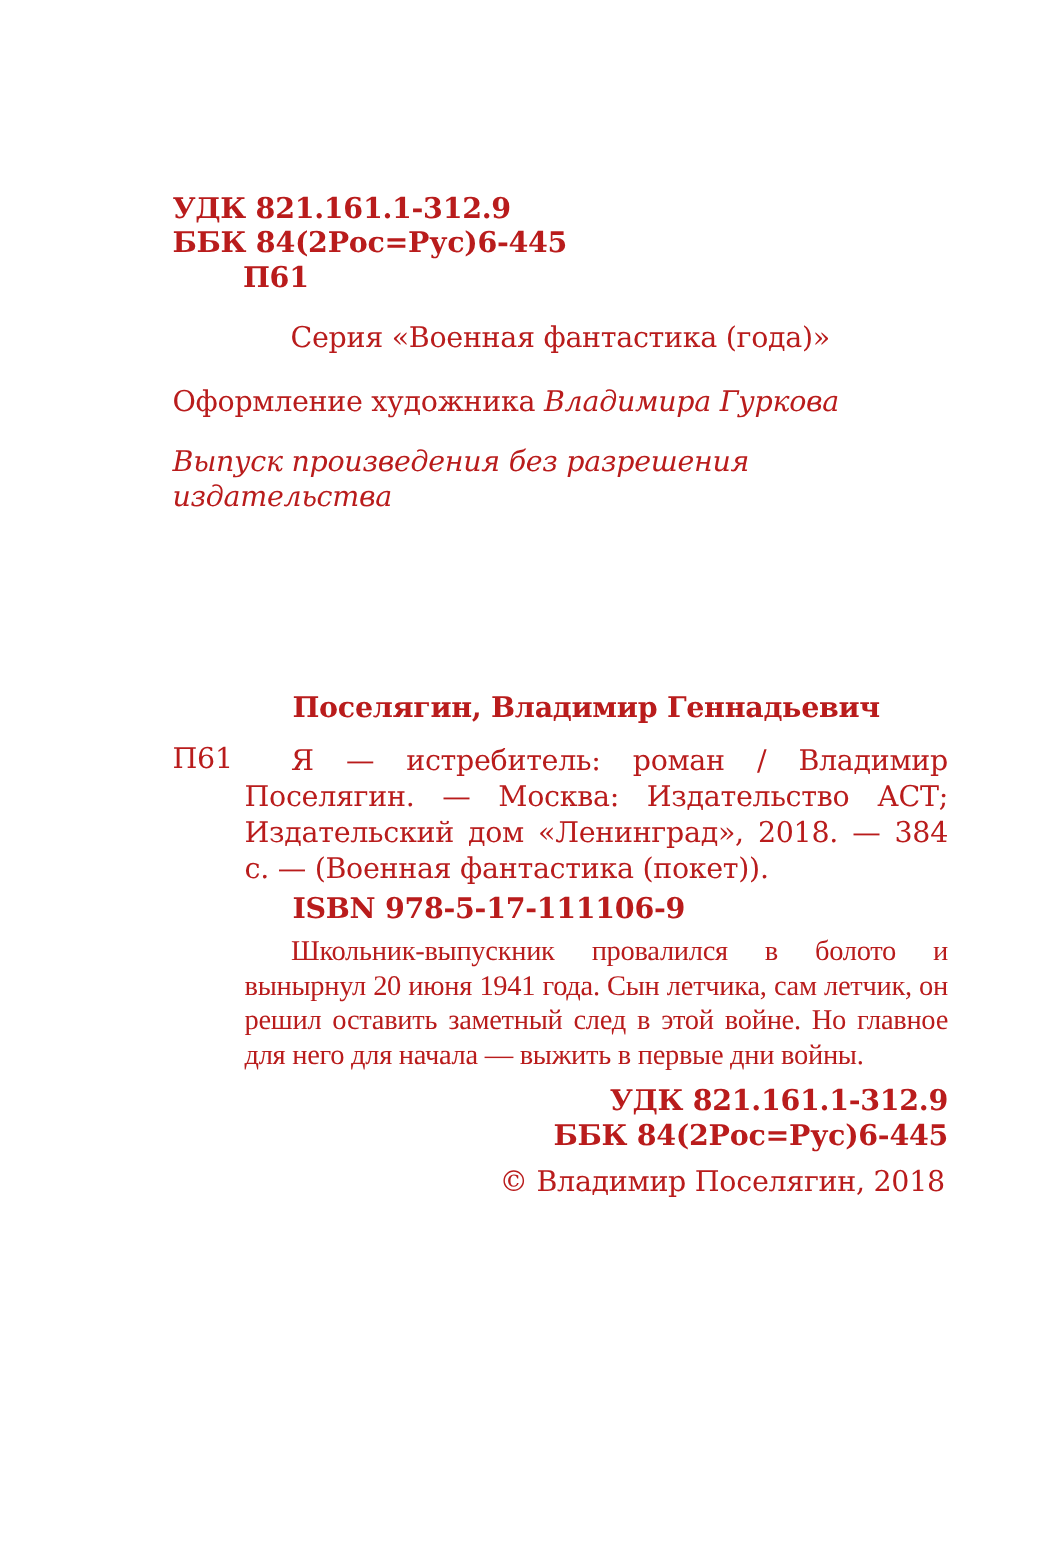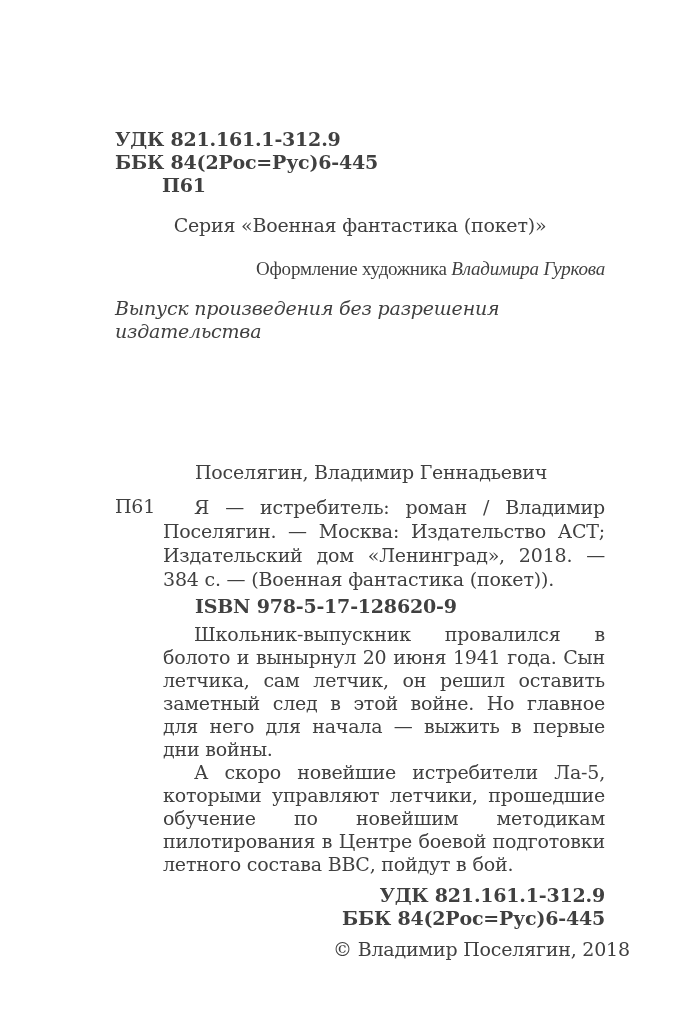--- a/index.html
+++ b/index.html
@@ -7,58 +7,59 @@
     padding: 0;
     background: #ffffff;
   }
   .page {
     position: relative;
     width: 691px;
     height: 1033px;
     background: #ffffff;
     overflow: hidden;
     box-sizing: border-box;
-    padding: 128px 86px 0 115px;
+    padding: 128px 59px 0 115px;
     font-family: "DejaVu Serif", "Liberation Serif", serif;
     font-size: 19px;
     line-height: 23px;
-    color: #404040;
+    color: #b91c1c;
     letter-spacing: -0.2px;
   }
   .top-codes { font-weight: bold; }
   .top-codes .code-line { white-space: nowrap; }
   .top-codes .p61 { padding-left: 47px; }
 
   .series-block { text-align: center; margin-top: 16px; line-height: 24px; }
   .series-issue { font-style: italic; }
 
-  .designer-line { text-align: right; margin-top: 20px; font-family: Liberation Serif, serif; }
+  .designer-line { text-align: left; margin-top: 20px; }
   .designer-name { font-style: italic; }
 
   .notice-block { text-align: left; font-style: italic; margin-top: 17px; }
 
-  .author-heading { font-weight: normal; margin-top: 118px; margin-left: 80px; }
+  .author-heading { font-weight: bold; margin-top: 118px; margin-left: 80px; }
 
   .catalog { position: relative; margin-top: 1px; }
   .catalog-code { position: absolute; left: 0; top: 0; }
   .catalog-text {
     margin: 11px 0 0 48px;
     text-indent: 31px;
     text-align: justify;
     line-height: 24px;
   }
 
   .isbn-main { font-weight: bold; margin-left: 80px; margin-top: 4px; }
 
   .annotation { margin-top: 5px; }
   .annotation p {
     margin: 0 0 0 48px;
     text-indent: 31px;
     text-align: justify;
     line-height: 23px;
+    font-family: Liberation Serif, serif;
   }
 
   .bottom-codes { text-align: right; font-weight: bold; margin-top: 8px; }
   .bottom-codes .code-line { white-space: nowrap; }
 
   .copyright-grid {
     display: grid;
     grid-template-columns: 218px 1fr;
     margin-top: 7px;
     line-height: 24px;
@@ -70,43 +71,42 @@
 
 <div class="page">
 
   <div class="top-codes">
     <div class="code-line">УДК 821.161.1-312.9</div>
     <div class="code-line">ББК 84(2Рос=Рус)6-445</div>
     <div class="code-line p61">П61</div>
   </div>
 
   <div class="series-block">
-    <div>Серия «Военная фантастика (покет)»</div>
+    <div>Серия «Военная фантастика (года)»</div>
   </div>
 
   <div class="designer-line">
     <span>Оформление художника </span><span class="designer-name">Владимира Гуркова</span>
   </div>
 
   <div class="notice-block">
     <div>Выпуск произведения без разрешения издательства</div>
   </div>
 
   <div class="author-heading">Поселягин, Владимир Геннадьевич</div>
 
   <div class="catalog">
     <span class="catalog-code">П61</span>
     <p class="catalog-text">Я — истребитель: роман / Владимир Поселягин. — Москва: Издательство АСТ; Издательский дом «Ленинград», 2018. — 384 с. — (Военная фантастика (покет)).</p>
   </div>
 
-  <div class="isbn-main">ISBN 978-5-17-128620-9</div>
+  <div class="isbn-main">ISBN 978-5-17-111106-9</div>
 
   <div class="annotation">
     <p>Школьник-выпускник провалился в болото и вынырнул 20 июня 1941 года. Сын летчика, сам летчик, он решил оставить заметный след в этой войне. Но главное для него для начала — выжить в первые дни войны.</p>
-    <p>А скоро новейшие истребители Ла-5, которыми управляют летчики, прошедшие обучение по новейшим методикам пилотирования в Центре боевой подготовки летного состава ВВС, пойдут в бой.</p>
   </div>
 
   <div class="bottom-codes">
     <div class="code-line">УДК 821.161.1-312.9</div>
     <div class="code-line">ББК 84(2Рос=Рус)6-445</div>
   </div>
 
   <div class="copyright-grid">
     <div></div>
     <div class="copy-line">© Владимир Поселягин, 2018</div>

